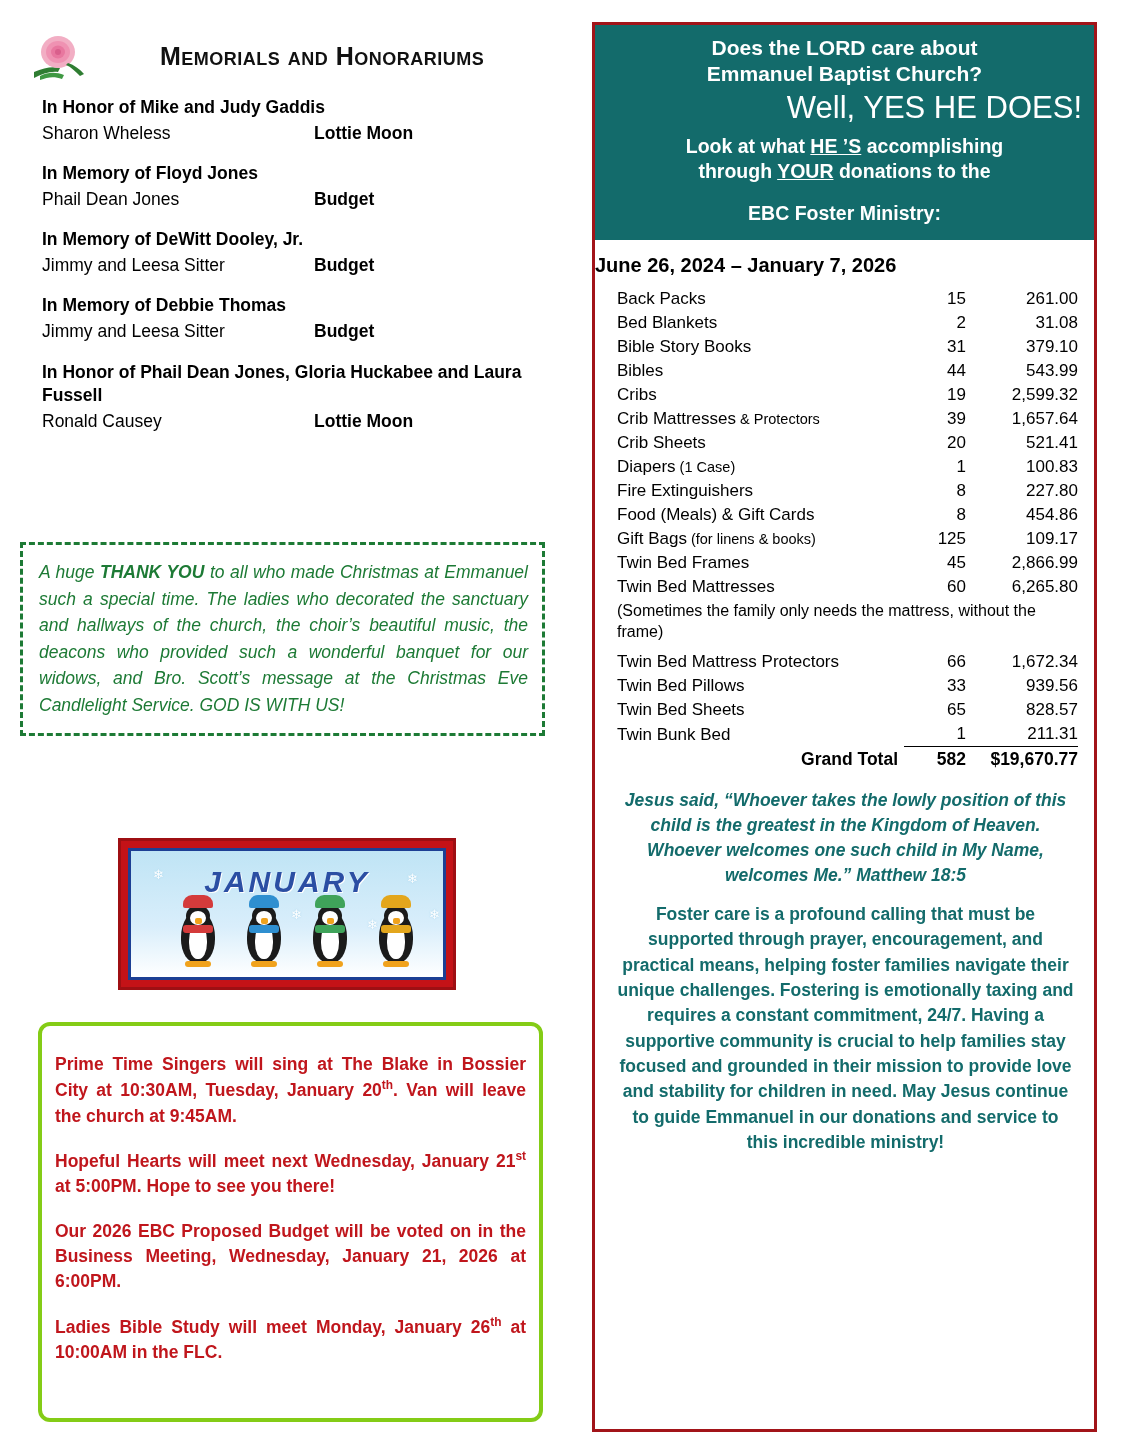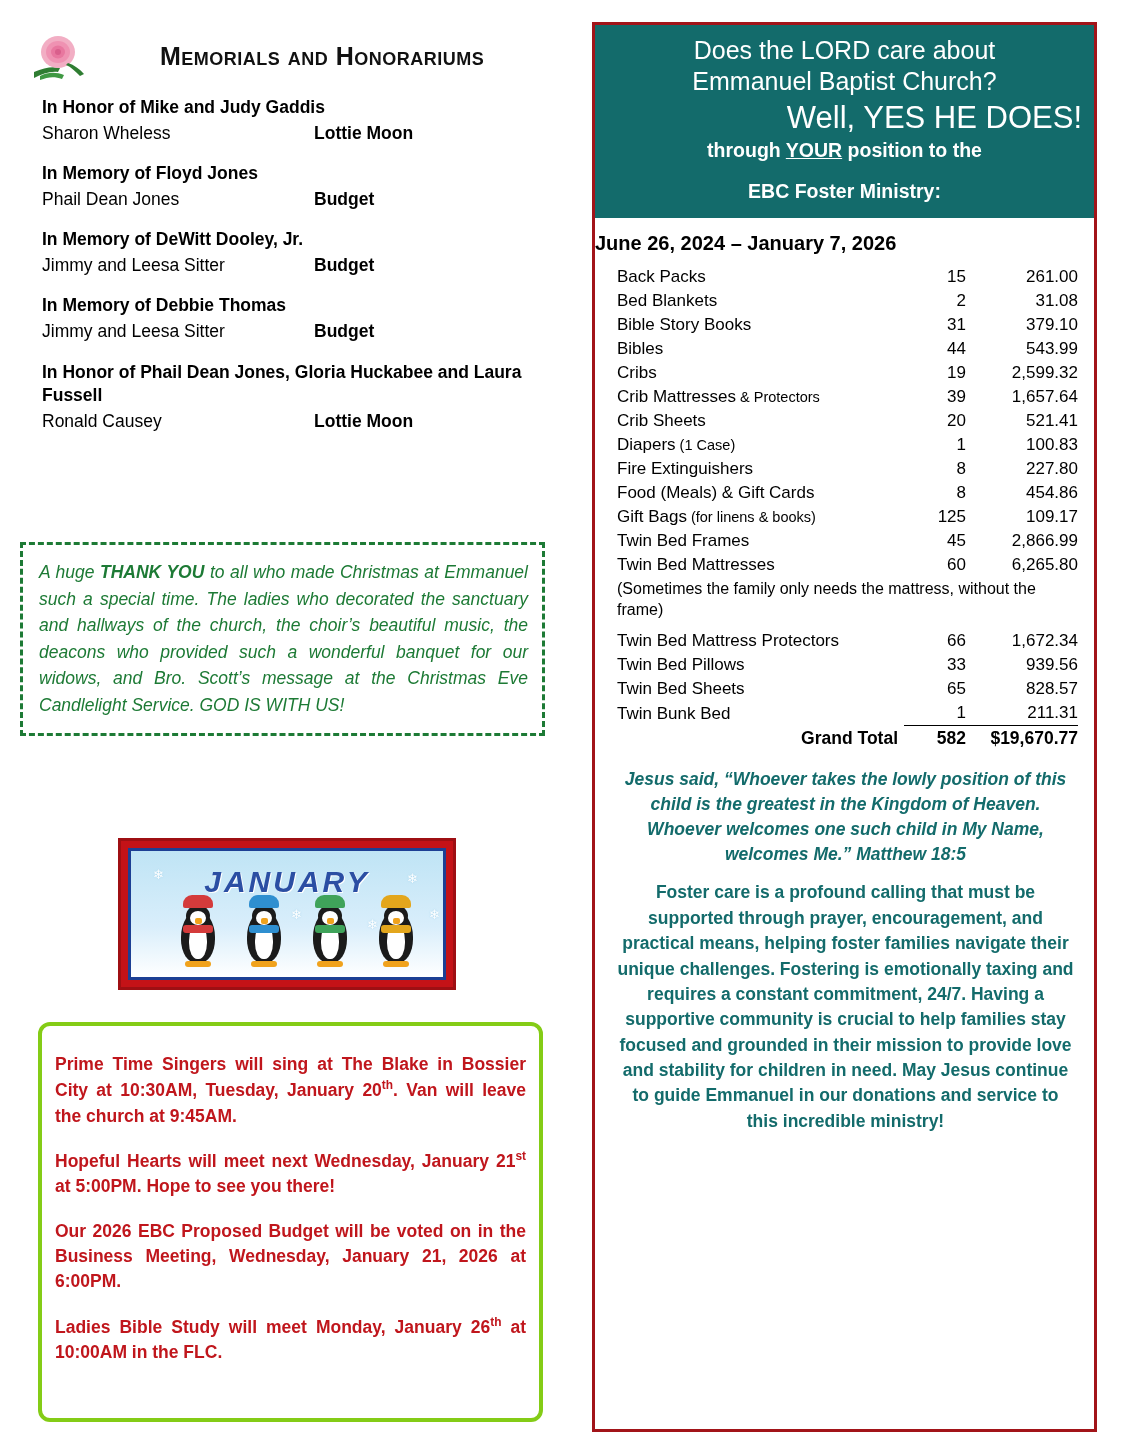--- a/index.html
+++ b/index.html
@@ -219,22 +219,22 @@
     border: 3px solid #a21419;
     background: #ffffff;
   }
   .teal-header {
     background: #136b6b;
     color: #ffffff;
     padding: 10px 12px 14px 12px;
     text-align: center;
   }
   .th-l1 {
-    font-size: 25px;
-    font-weight: normal;
+    font-size: 21px;
+    font-weight: bold;
     line-height: 1.24;
   }
   .th-l2 {
     font-size: 31px;
     font-weight: normal;
     line-height: 1.25;
     margin-top: 2px;
     text-align: right;
   }
   .th-l3 {
@@ -429,21 +429,22 @@
   </div>
 
 </div>
 
 <div class="right-col">
 
   <div class="teal-header">
     <div class="th-l1">Does the LORD care about</div>
     <div class="th-l1">Emmanuel Baptist Church?</div>
     <div class="th-l2">Well, YES HE DOES!</div>
-    <div class="th-l3" style="margin-top:0"><span>through </span><u>YOUR</u><span> position to the</span></div>
+    <div class="th-l3"><span>Look at what </span><u>HE ’S</u><span> accomplishing</span></div>
+    <div class="th-l3" style="margin-top:0"><span>through </span><u>YOUR</u><span> donations to the</span></div>
     <div class="th-l3" style="margin-top:16px">EBC Foster Ministry:</div>
   </div>
 
   <div class="date-range">June 26, 2024 – January 7, 2026</div>
 
   <div class="table-wrap">
     <table class="items">
       <tbody>
         <tr>
           <td class="label"><span>Back Packs</span><span class="sub"></span></td>

